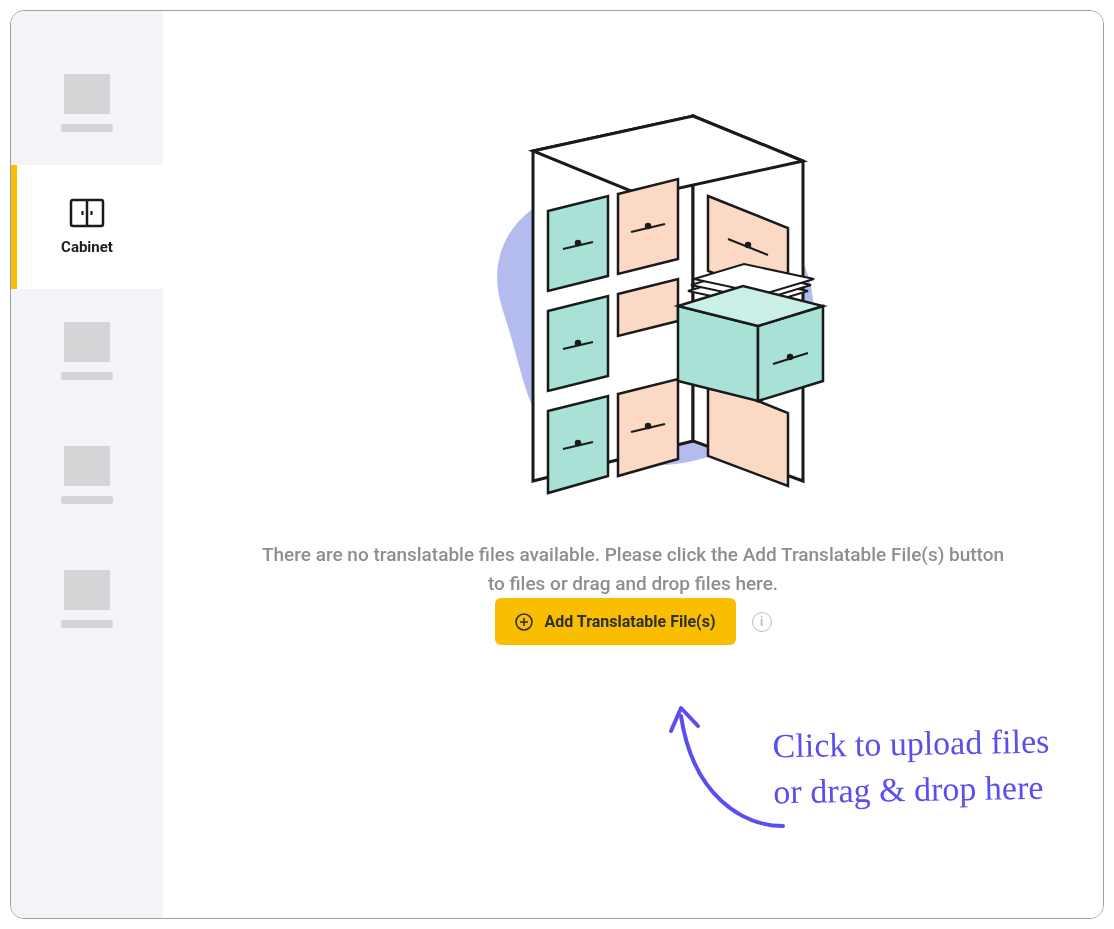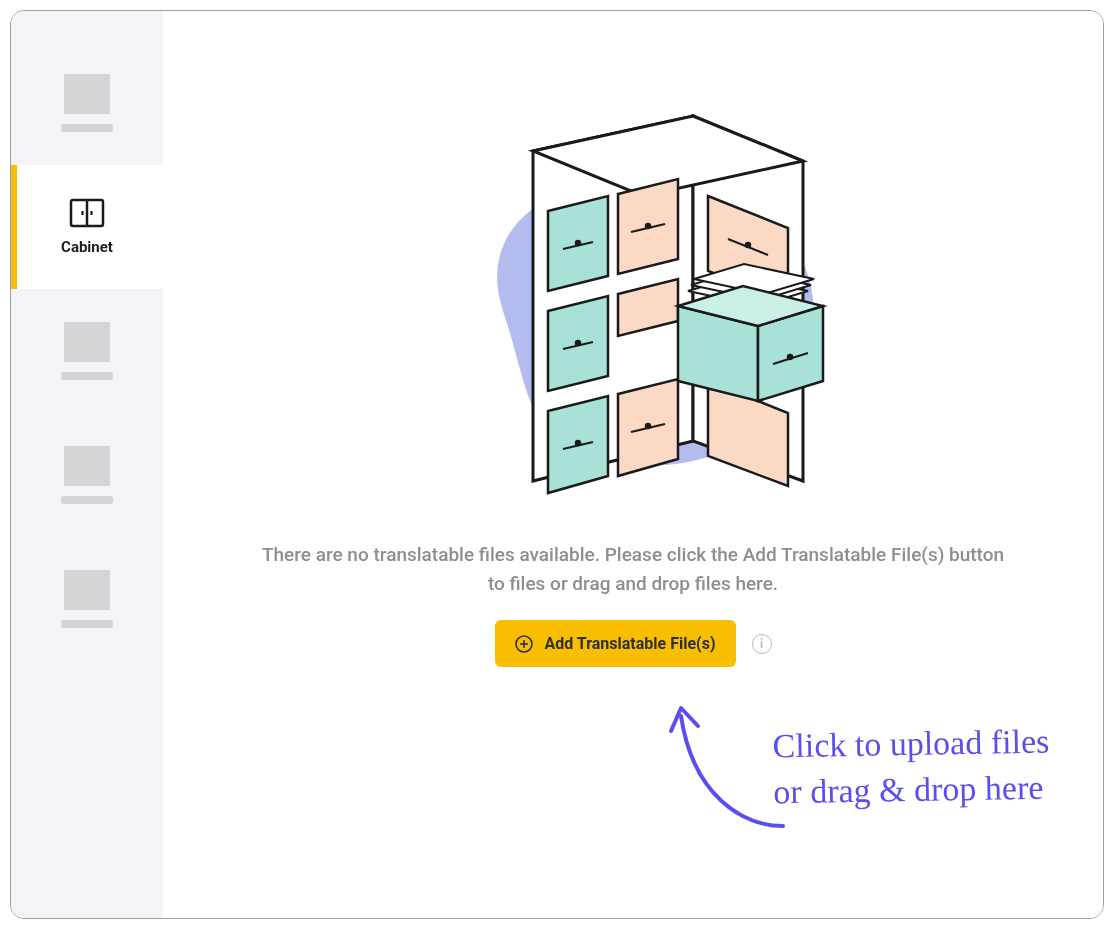--- a/index.html
+++ b/index.html
@@ -83,21 +83,20 @@
     font-size: 19px;
     line-height: 1.5;
     text-align: center;
     max-width: 760px;
     font-weight: 500;
   }
   .action-row {
     display: flex;
     align-items: center;
     gap: 16px;
-    margin-top: 22px;
   }
   .add-btn {
     background: #fabe00;
     border: none;
     border-radius: 6px;
     padding: 14px 20px;
     display: flex;
     align-items: center;
     gap: 12px;
     cursor: pointer;

